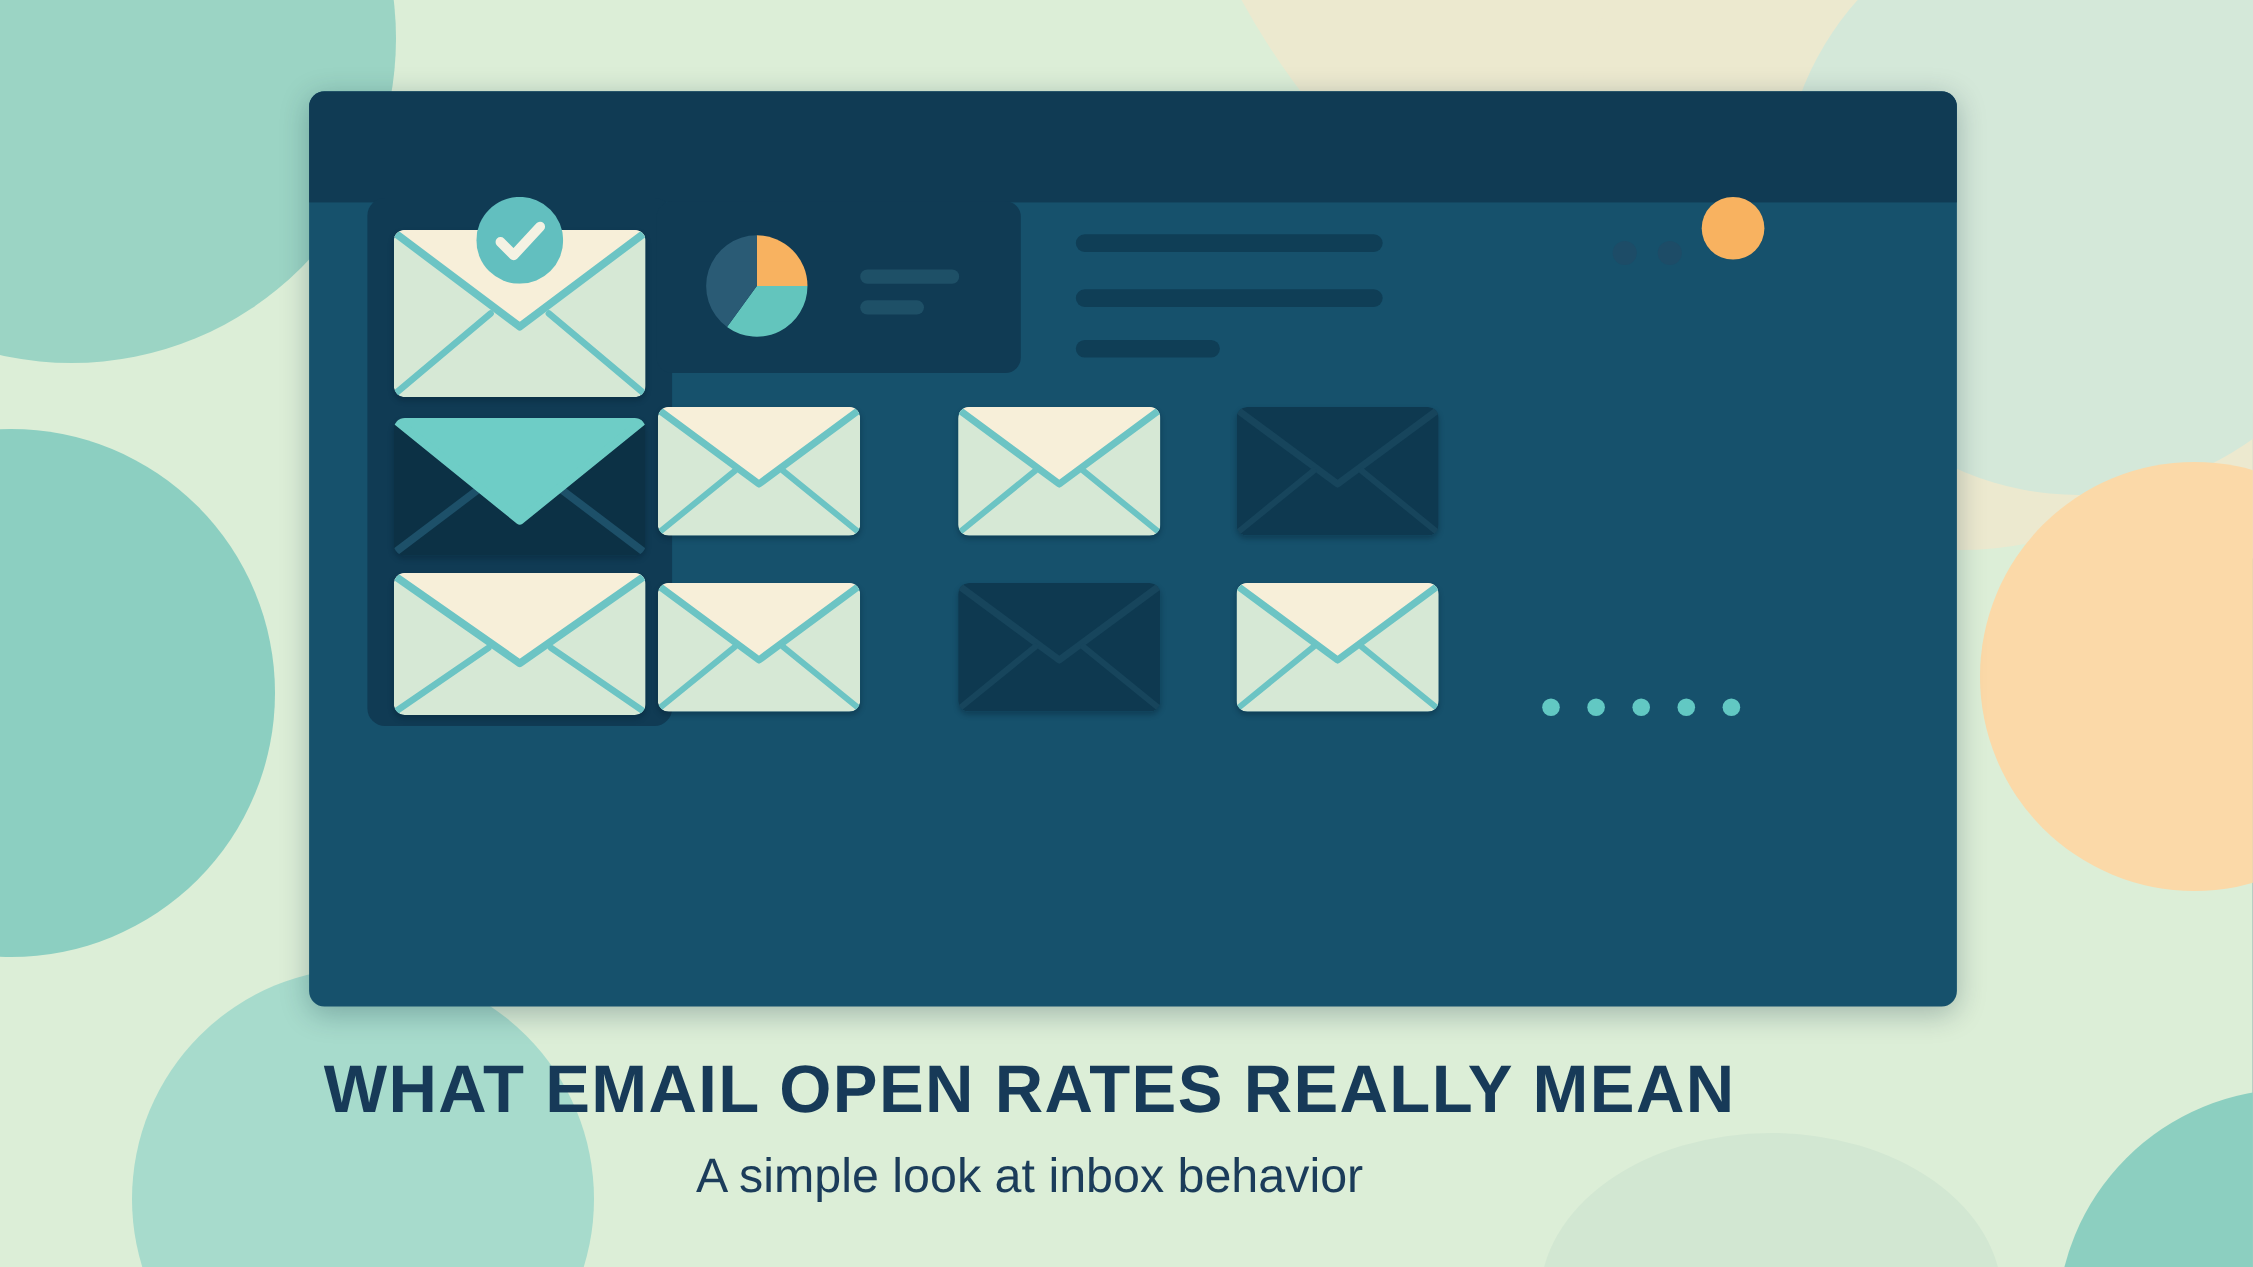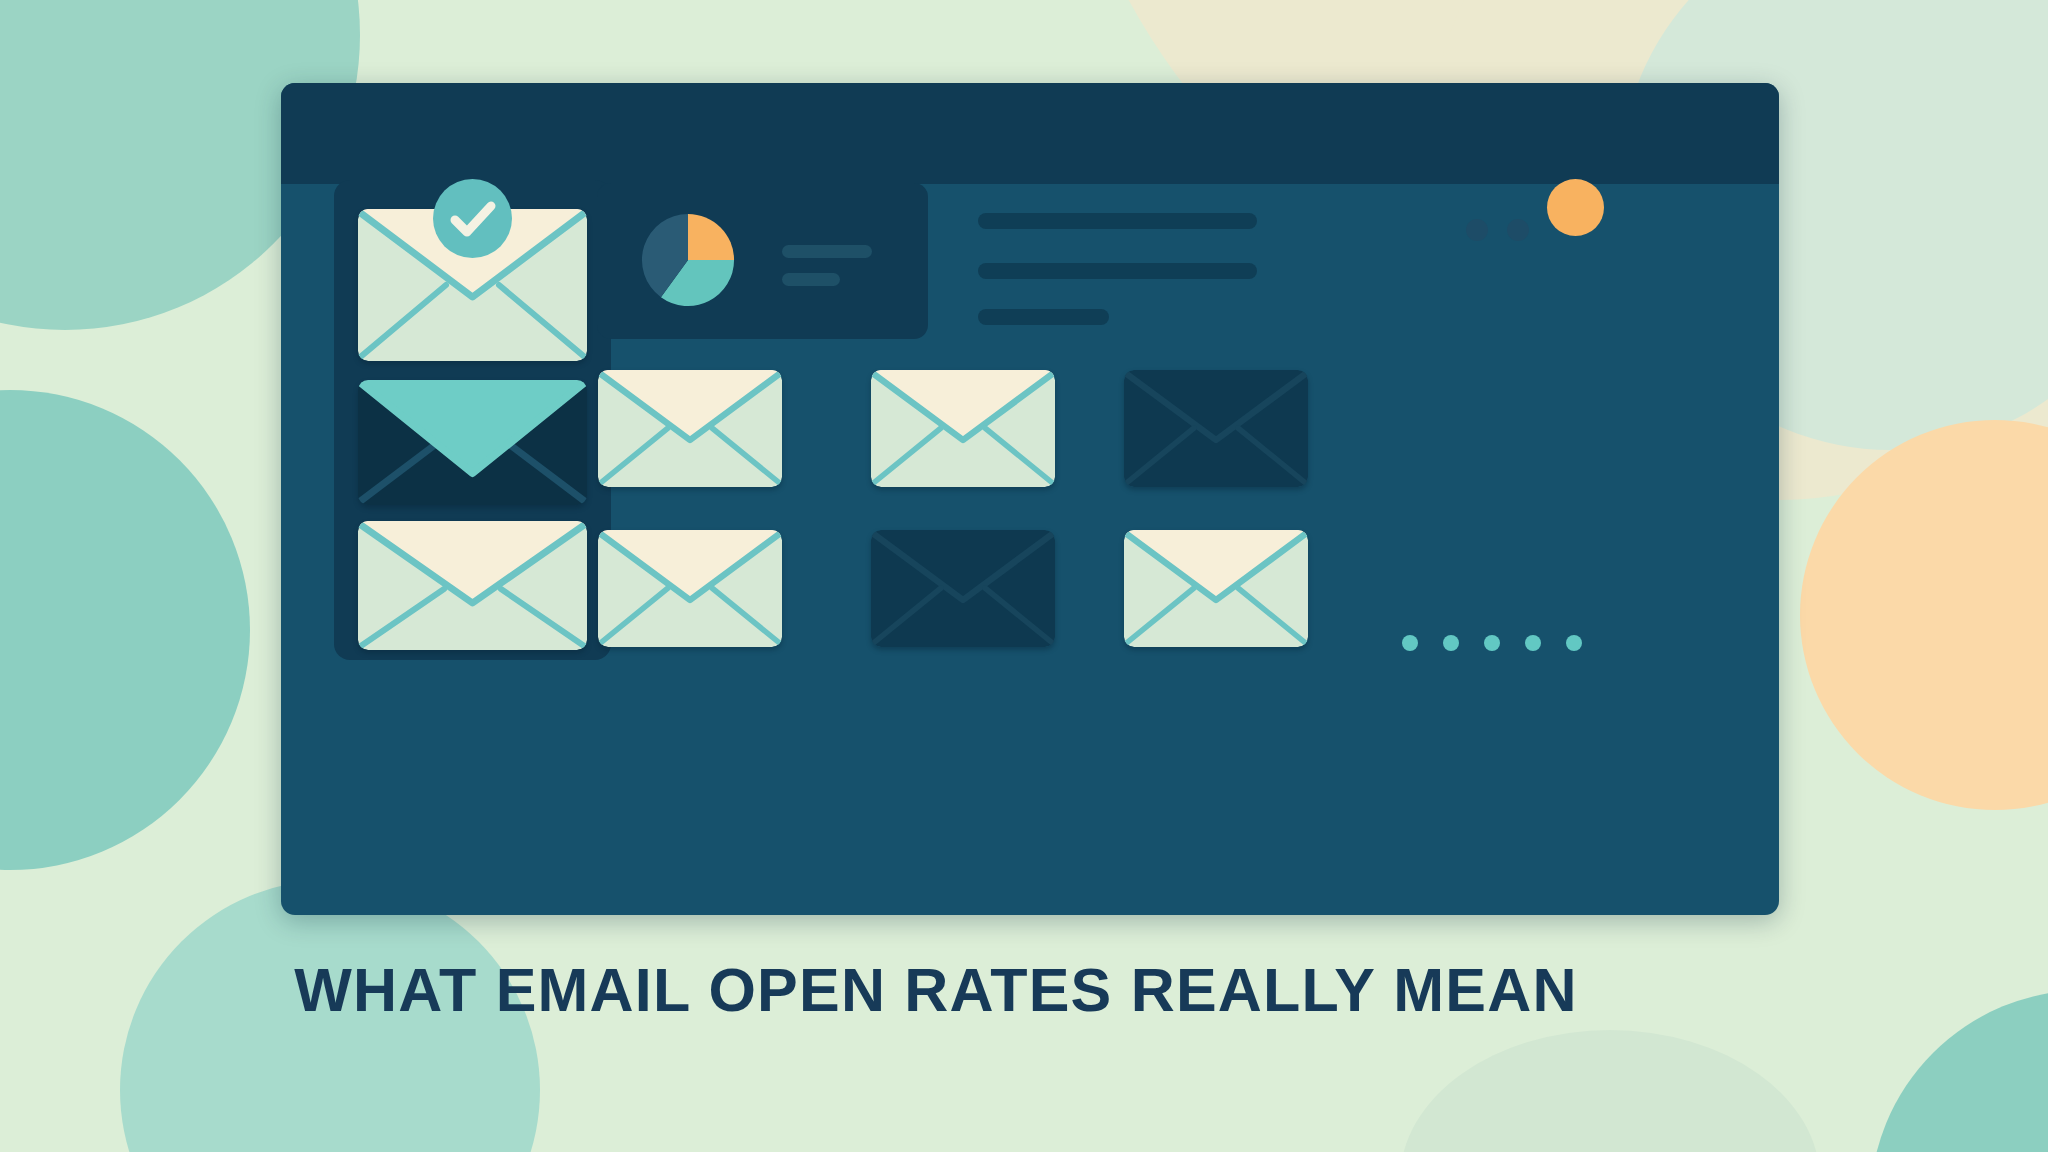--- a/index.html
+++ b/index.html
@@ -277,13 +277,14 @@
     <div class="page-dot" style="left: 0px; background: rgb(98, 200, 195);"></div>
     <div class="page-dot" style="left: 41px; background: rgb(98, 200, 195);"></div>
     <div class="page-dot" style="left: 82px; background: rgb(98, 200, 195);"></div>
     <div class="page-dot" style="left: 123px; background: rgb(98, 200, 195);"></div>
     <div class="page-dot" style="left: 164px; background: rgb(98, 200, 195);"></div>
   </div>
 </div>
 
 <div id="caption">
   <p id="caption-title">WHAT EMAIL OPEN RATES REALLY  MEAN</p>
+  <p id="caption-sub">A simple look at inbox behavior</p>
 </div>
 
 </body></html>

